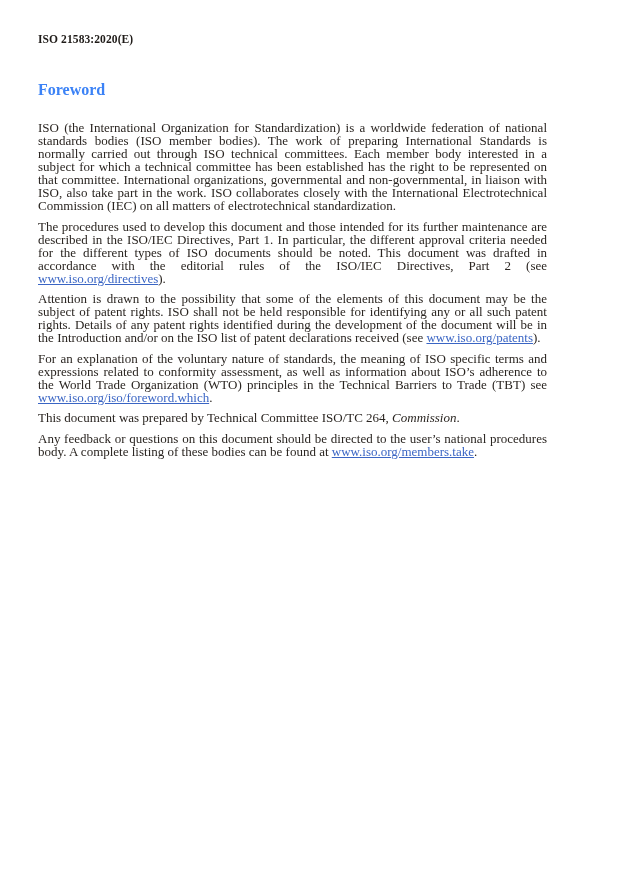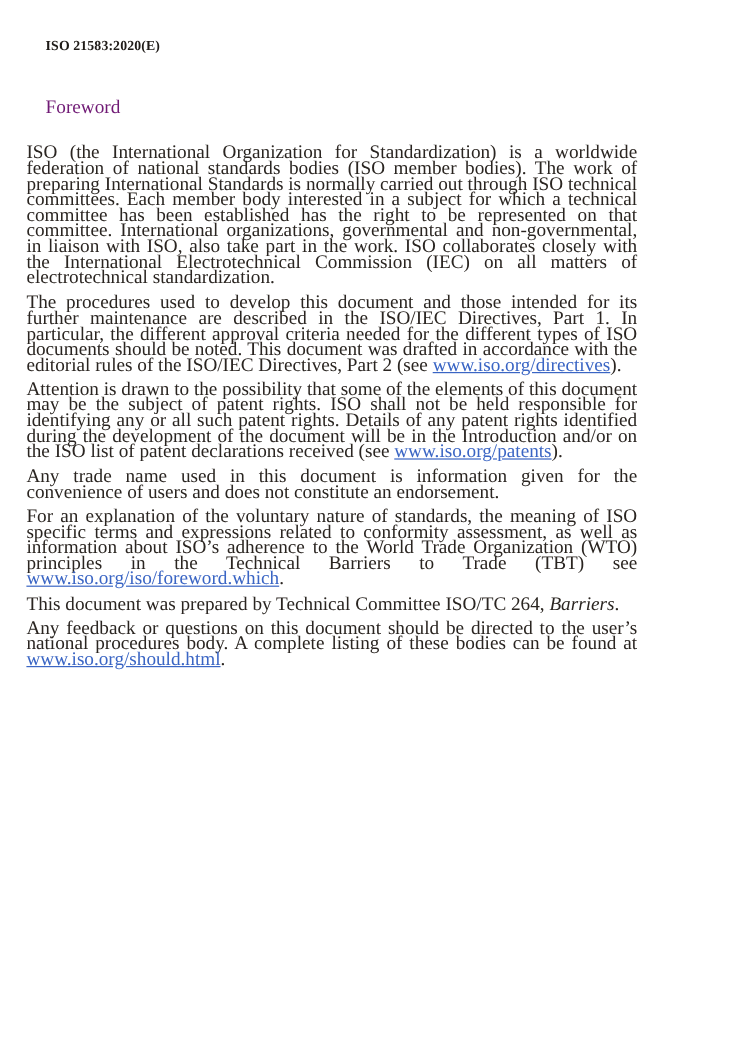--- a/index.html
+++ b/index.html
@@ -25,29 +25,29 @@
     font-weight: bold;
     color: #1f1b18;
     letter-spacing: 0.1px;
   }
   .page-title {
     position: absolute;
     left: 38px;
     top: 81px;
     margin: 0;
     font-size: 16px;
-    font-weight: normal;
-    color: #701a75;
+    font-weight: bold;
+    color: #3b82f6;
   }
   .body-text {
     position: absolute;
-    left: 22px;
+    left: 38px;
     top: 121px;
     width: 509px;
-    font-size: 16px;
+    font-size: 13px;
     line-height: 13px;
     text-align: justify;
   }
   .body-text p {
     margin: 0 0 7.5px 0;
   }
   .body-text a.link {
     color: #3a65c4;
     cursor: pointer;
   }
@@ -78,24 +78,23 @@
 <div class="page">
 
   <div class="doc-header">ISO 21583:2020(E)</div>
 
   <h1 class="page-title">Foreword</h1>
 
   <div class="body-text" id="foreword-body">
       <p><span>ISO (the International Organization for Standardization) is a worldwide federation of national standards bodies (ISO member bodies). The work of preparing International Standards is normally carried out through ISO technical committees. Each member body interested in a subject for which a technical committee has been established has the right to be represented on that committee. International organizations, governmental and non-governmental, in liaison with ISO, also take part in the work. ISO collaborates closely with the International Electrotechnical Commission (IEC) on all matters of electrotechnical standardization.</span></p>
       <p><span>The procedures used to develop this document and those intended for its further maintenance are described in the ISO/IEC Directives, Part 1. In particular, the different approval criteria needed for the different types of ISO documents should be noted. This document was drafted in accordance with the editorial rules of the ISO/IEC Directives, Part 2 (see </span><a class="link" href="#">www.iso.org/directives</a><span>).</span></p>
       <p><span>Attention is drawn to the possibility that some of the elements of this document may be the subject of patent rights. ISO shall not be held responsible for identifying any or all such patent rights. Details of any patent rights identified during the development of the document will be in the Introduction and/or on the ISO list of patent declarations received (see </span><a class="link" href="#">www.iso.org/patents</a><span>).</span></p>
-      <p><span>Any trade name used in this document is information given for the convenience of users and does not constitute an endorsement.</span></p>
       <p><span>For an explanation of the voluntary nature of standards, the meaning of ISO specific terms and expressions related to conformity assessment, as well as information about ISO’s adherence to the World Trade Organization (WTO) principles in the Technical Barriers to Trade (TBT) see </span><a class="link" href="#">www.iso.org/iso/foreword.which</a><span>.</span></p>
-      <p><span>This document was prepared by Technical Committee ISO/TC 264, </span><em>Barriers</em><span>.</span></p>
-      <p><span>Any feedback or questions on this document should be directed to the user’s national procedures body. A complete listing of these bodies can be found at </span><a class="link" href="#">www.iso.org/should.html</a><span>.</span></p>
+      <p><span>This document was prepared by Technical Committee ISO/TC 264, </span><em>Commission</em><span>.</span></p>
+      <p><span>Any feedback or questions on this document should be directed to the user’s national procedures body. A complete listing of these bodies can be found at </span><a class="link" href="#">www.iso.org/members.take</a><span>.</span></p>
     </div>
 
   <div class="page-footer">
     <span class="page-number">iv</span>
     <span class="copyright">© ISO 2020 – All rights reserved</span>
   </div>
 
 </div>
 
 </body></html>

